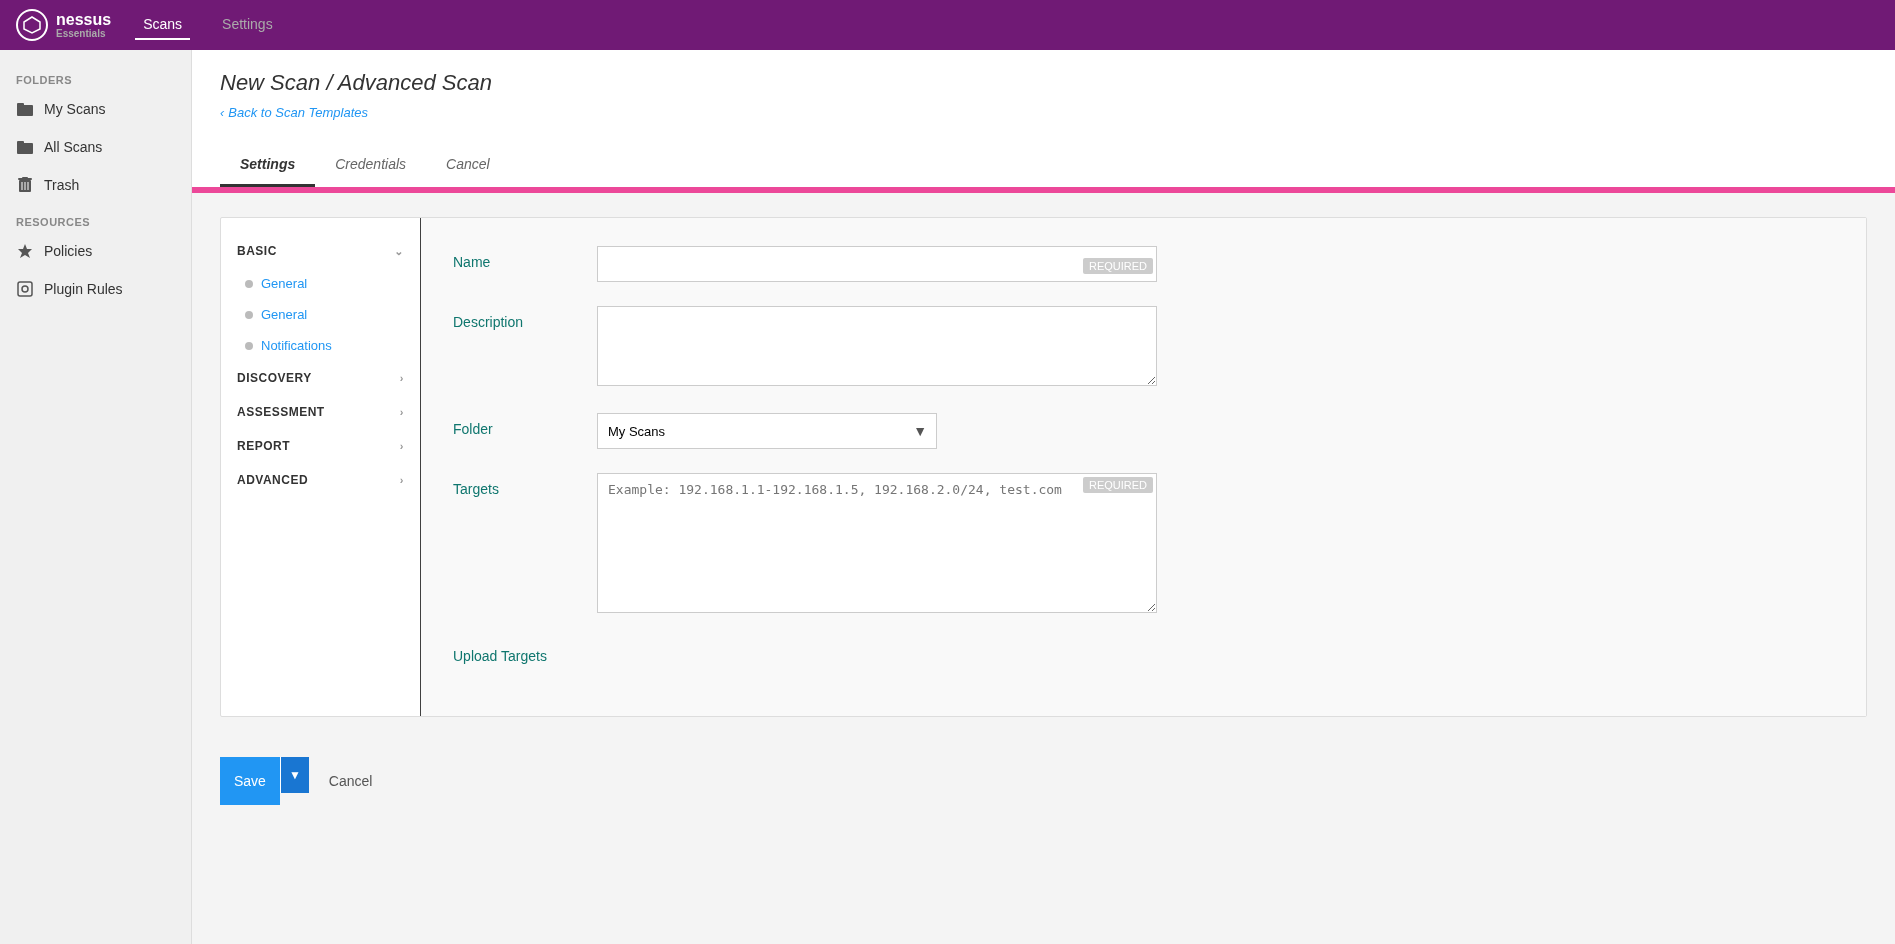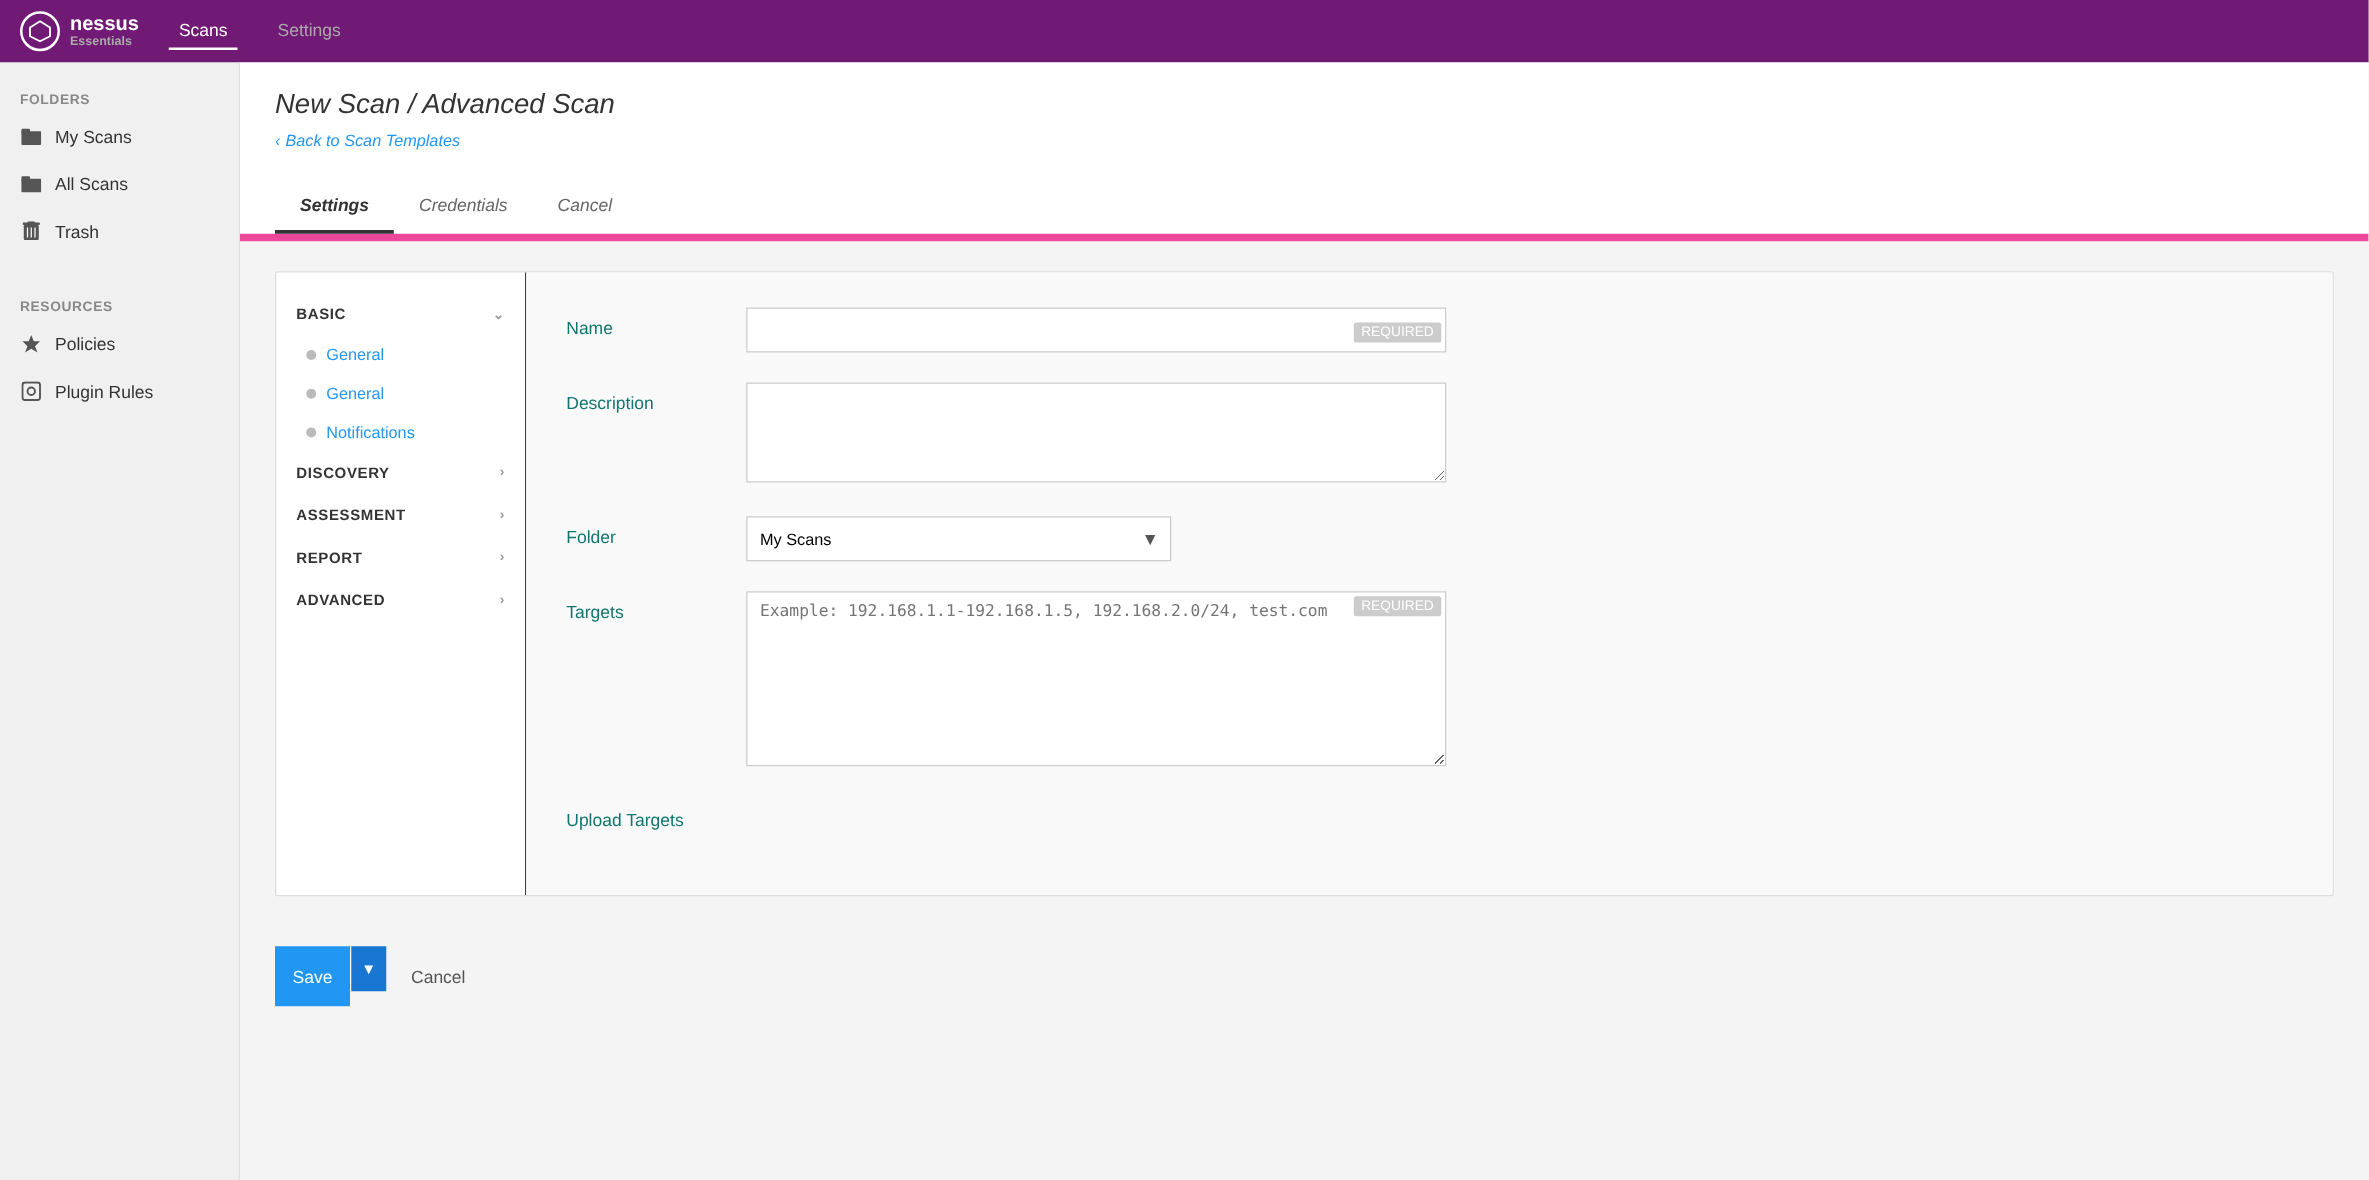--- a/index.html
+++ b/index.html
@@ -383,21 +383,21 @@
           <rect x="0" y="1" width="14" height="2" rx="1"></rect>
           <rect x="4" y="0" width="6" height="2" rx="1"></rect>
           <line x1="4" y1="5" x2="4" y2="13" stroke="white" stroke-width="1"></line>
           <line x1="7" y1="5" x2="7" y2="13" stroke="white" stroke-width="1"></line>
           <line x1="10" y1="5" x2="10" y2="13" stroke="white" stroke-width="1"></line>
         </svg>
       </div>
       <span>Trash</span>
     </div>
 
-    <div class="sidebar-section-label" style="margin-top:28px;">RESOURCES</div>
+    <div class="sidebar-section-label" style="margin-top:4px;">RESOURCES</div>
 
     <div class="sidebar-item">
       <div class="sidebar-item-icon">
         <svg width="16" height="16" viewBox="0 0 16 16" fill="#555">
           <polygon points="8,1 10,6 15,6 11,10 13,15 8,12 3,15 5,10 1,6 6,6"></polygon>
         </svg>
       </div>
       <span>Policies</span>
     </div>
 

